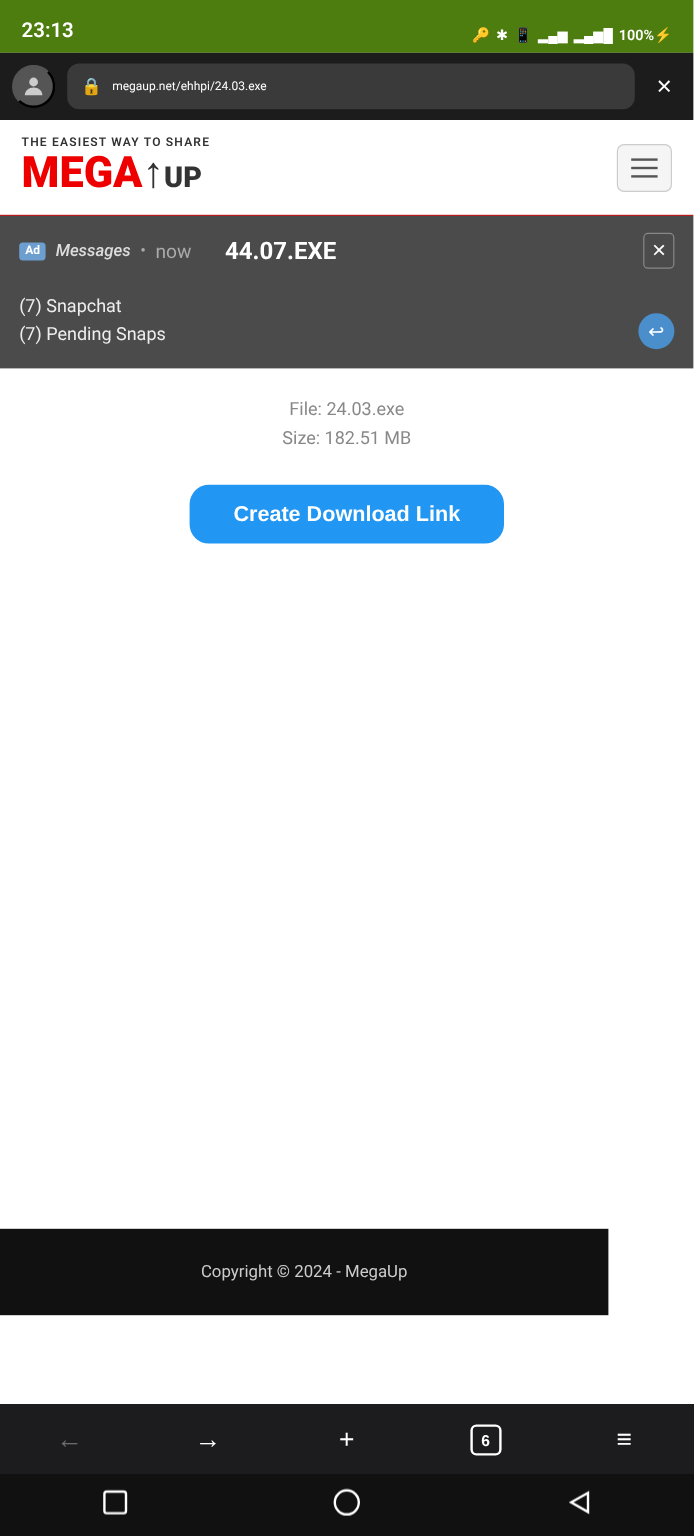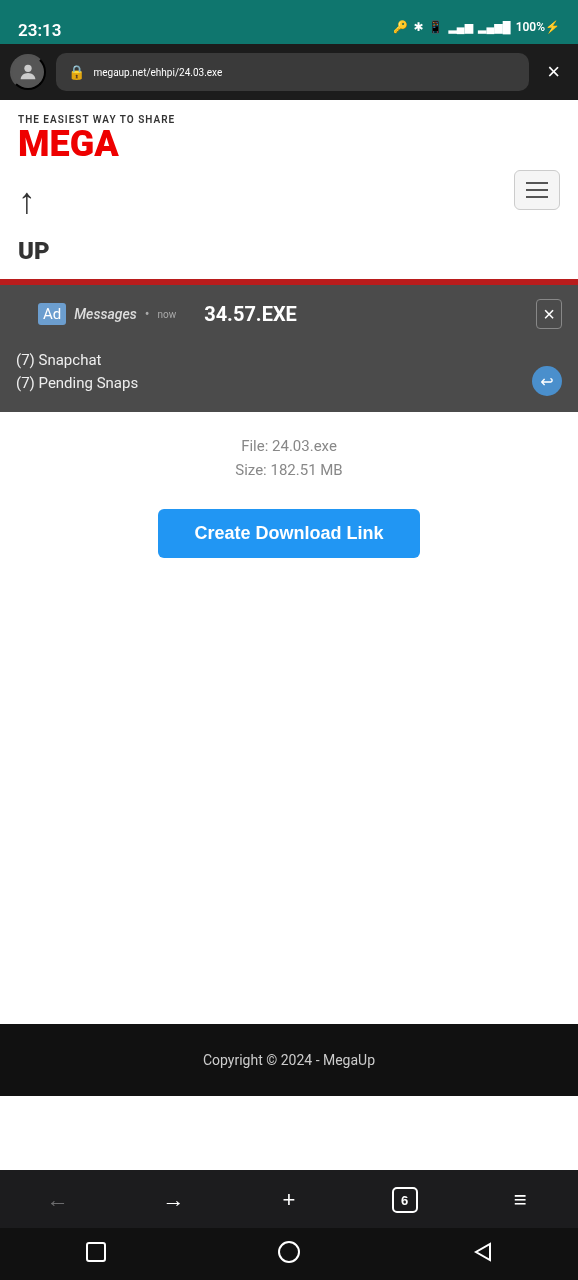--- a/index.html
+++ b/index.html
@@ -7,26 +7,26 @@
     body {
       width: 578px;
       min-height: 1280px;
       background: #fff;
       font-family: -apple-system, BlinkMacSystemFont, 'Segoe UI', Roboto, sans-serif;
       overflow-x: hidden;
     }
 
     
     .status-bar {
-      background: #0f766e;
+      background: #4d7c0f;
       color: #fff;
       display: flex;
       justify-content: space-between;
-      align-items: flex-start;
-      padding: 20px 18px;
+      align-items: flex-end;
+      padding: 8px 18px;
       height: 44px;
     }
     .status-time {
       font-size: 17px;
       font-weight: 600;
       color: #fff;
     }
     .status-icons {
       display: flex;
       align-items: center;
@@ -97,27 +97,26 @@
       padding: 4px 8px;
     }
 
     
     .site-header {
       background: #fff;
       display: flex;
       align-items: center;
       justify-content: space-between;
       padding: 14px 18px;
-      border-bottom: 6px solid #b91c1c;
+      border-bottom: 1px solid #b91c1c;
     }
     .logo-container {
       display: flex;
       align-items: baseline;
-      gap: 15px;
-      flex-direction: column;
+      gap: 0;
     }
     .logo-the-easiest {
       display: block;
       font-size: 10px;
       font-weight: 600;
       color: #333;
       letter-spacing: 1px;
       text-transform: uppercase;
       margin-bottom: -2px;
     }
@@ -171,39 +170,38 @@
       margin-bottom: 8px;
     }
     .notification-header-left {
       display: flex;
       align-items: center;
       gap: 8px;
     }
     .ad-badge {
       background: #6c9ecf;
       color: #fff;
-      font-size: 15px;
-      font-weight: 400;
+      font-size: 10px;
+      font-weight: 700;
       padding: 2px 5px;
       border-radius: 3px;
-      margin-left: 22px;
     }
     .notif-app-name {
       color: #ddd;
       font-size: 14px;
       font-weight: 500;
       font-style: italic;
     }
     .notif-dot {
       color: #aaa;
       font-size: 14px;
     }
     .notif-time {
       color: #aaa;
-      font-size: 10px;
+      font-size: 16px;
     }
     .notif-close-btn {
       background: none;
       border: none;
       color: #fff;
       font-size: 20px;
       cursor: pointer;
       padding: 2px 6px;
       border: 1px solid #888;
       border-radius: 4px;
@@ -239,39 +237,39 @@
     }
     .file-info {
       color: #888;
       font-size: 15px;
       margin-bottom: 6px;
     }
     .download-btn {
       background: #2196f3;
       color: #fff;
       border: none;
-      border-radius: 6px;
+      border-radius: 16px;
       padding: 14px 36px;
       font-size: 18px;
       font-weight: 600;
       cursor: pointer;
       margin-top: 24px;
       display: inline-block;
     }
 
     
     .site-footer {
       background: #111;
       color: #ccc;
       text-align: center;
       padding: 28px 0;
       font-size: 14px;
       position: absolute;
       bottom: 184px;
-      width: 578px;
+      width: 507px;
     }
 
     
     .browser-nav {
       position: fixed;
       bottom: 52px;
       width: 578px;
       background: #1c1c1e;
       display: flex;
       align-items: center;
@@ -385,21 +383,21 @@
   </button>
 </div>
 
 <div class="notification-overlay">
   <div class="notification-header">
     <div class="notification-header-left">
       <span class="ad-badge">Ad</span>
       <span class="notif-app-name">Messages</span>
       <span class="notif-dot">•</span>
       <span class="notif-time">now</span>
-      <span style="color:#fff;font-size:20px;font-weight:700;margin-left:20px;">34.57.EXE</span>
+      <span style="color:#fff;font-size:20px;font-weight:700;margin-left:20px;">44.07.EXE</span>
     </div>
     <button class="notif-close-btn">×</button>
   </div>
   <div class="notif-body-text">
     <div>(7) Snapchat</div>
     <div>(7) Pending Snaps</div>
   </div>
   <div class="notif-reply-icon">↩</div>
 </div>
 

